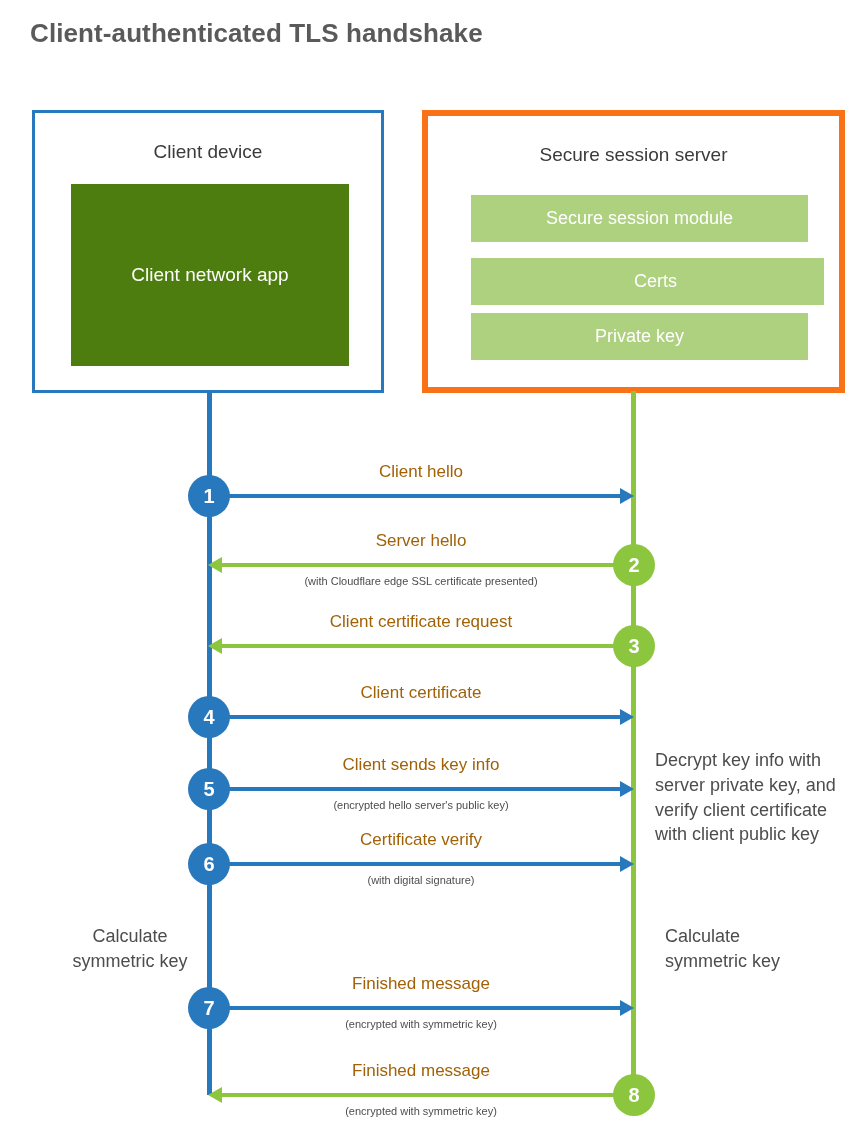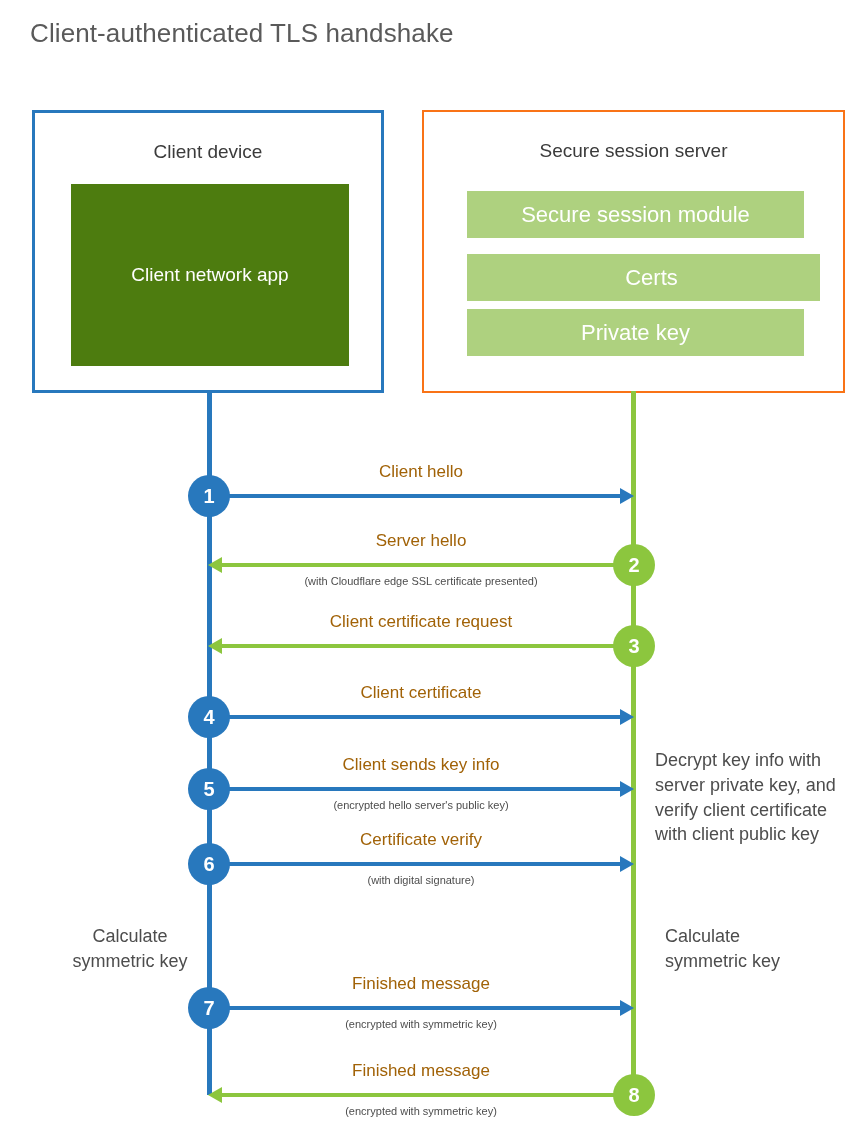--- a/index.html
+++ b/index.html
@@ -15,21 +15,21 @@
     color: #4a4a4a;
     overflow: hidden;
   }
 
   
   #page-title {
     position: absolute;
     left: 30px;
     top: 18px;
     font-size: 26px;
-    font-weight: 400;
+    font-weight: 700;
     color: #5a5a5a;
     letter-spacing: 0.1px;
     white-space: nowrap;
   }
 
   
   .actor-box {
     position: absolute;
     box-sizing: border-box;
     background: #ffffff;
@@ -39,21 +39,21 @@
     top: 110px;
     width: 352px;
     height: 283px;
     border: 3px solid #2878bd;
   }
   #server-box {
     left: 422px;
     top: 110px;
     width: 423px;
     height: 283px;
-    border: 2px solid #f97316;
+    border: 6px solid #f97316;
   }
   .actor-title {
     text-align: center;
     font-size: 19px;
     font-weight: normal;
     color: #3b3b3b;
     margin-top: 28px;
   }
 
   
@@ -74,21 +74,21 @@
   }
 
   
   .server-bar {
     position: absolute;
     left: 43px;
     width: 337px;
     height: 47px;
     background: #aed17f;
     color: #ffffff;
-    font-size: 22px;
+    font-size: 18px;
     display: flex;
     align-items: center;
     justify-content: center;
   }
   #server-bar-0 { top: 79px; }
   #server-bar-1 { top: 142px; padding-left: 16px; }
   #server-bar-2 { top: 197px; }
 
   
   .lifeline {

